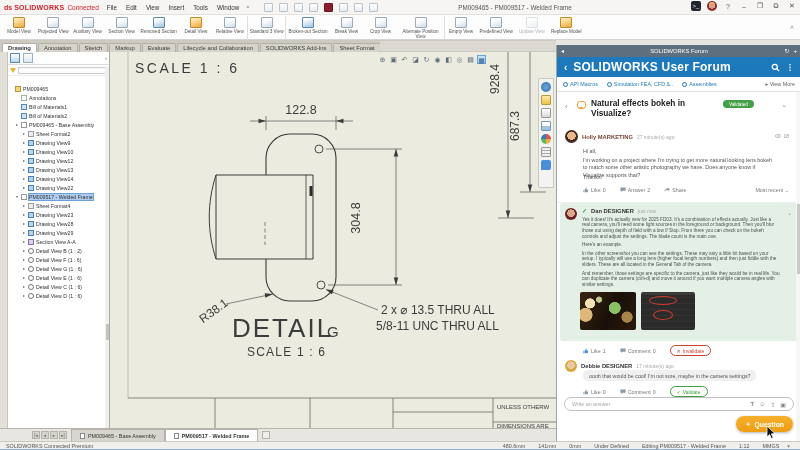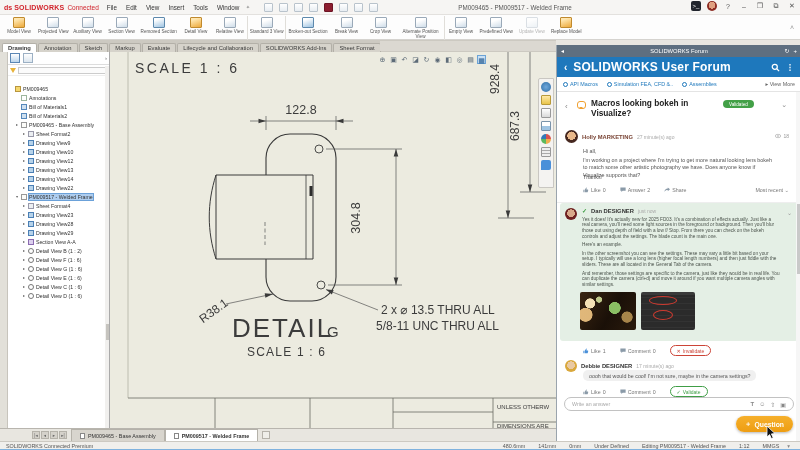--- a/index.html
+++ b/index.html
@@ -604,21 +604,21 @@
           <span>Assemblies</span>
         </span>
 
     </div>
     <span class="viewmore">▸ <span>View More</span></span>
   </div>
 
   <div class="fthread">
     <span class="back">‹</span>
     <span class="bubbleic"></span>
-    <span class="ttl">Macros looking bokeh in Visualize?</span>
+    <span class="ttl">Natural effects bokeh in Visualize?</span>
     <span class="badge">Validated</span>
     <span class="chev">⌄</span>
   </div>
 
   <div class="fpost">
     <div class="prow">
       <span class="avatar av-holly" style="width:13px;height:13px"></span>
       <span class="pname">Holly MARKETING</span>
       <span class="ptime">27 minute(s) ago</span>
     </div>

